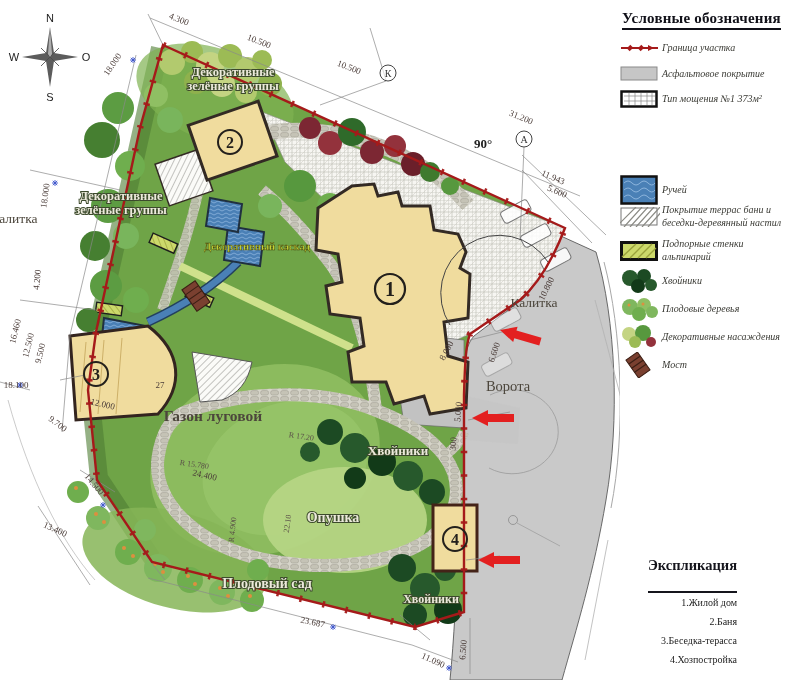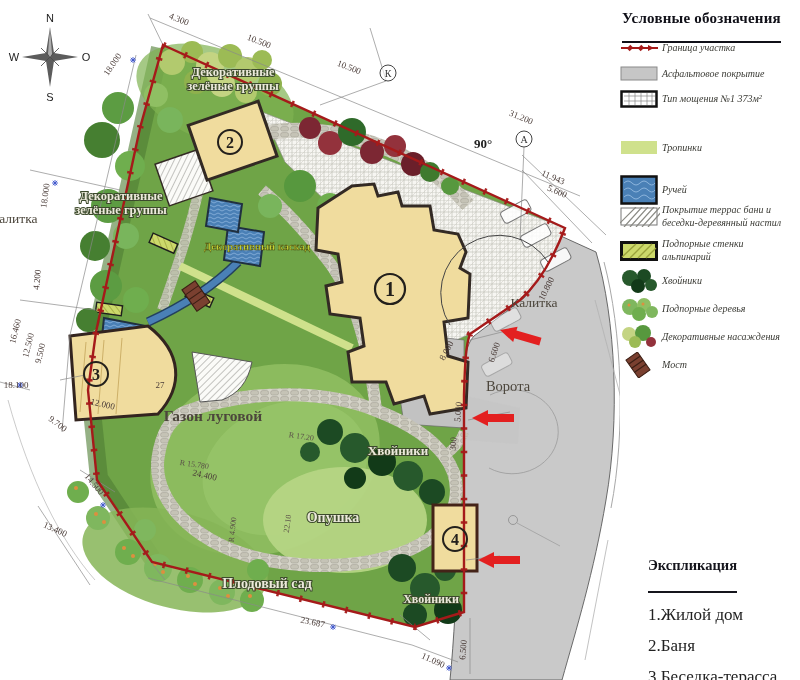--- a/index.html
+++ b/index.html
@@ -2,29 +2,29 @@
 <html><head>
 <meta charset="utf-8">
 <style>
   html,body{margin:0;padding:0;background:#ffffff;}
   #page{position:relative;width:800px;height:680px;background:#ffffff;overflow:hidden;
         font-family:"Liberation Serif",serif;}
   #plan-svg{position:absolute;left:0;top:0;}
   
   #legend{position:absolute;left:618px;top:0;width:182px;height:680px;}
   .lg-title{position:absolute;left:4px;top:10px;font-size:15px;font-weight:bold;
-            color:#101018;border-bottom:2px solid #101018;padding-bottom:14px;letter-spacing:.2px;}
+            color:#101018;border-bottom:2px solid #101018;padding-bottom:1px;letter-spacing:.2px;}
   .lg-row{position:absolute;left:2px;display:flex;align-items:center;}
   .lg-ic{width:40px;flex:0 0 40px;display:flex;justify-content:flex-start;}
   .lg-tx{font-size:10px;color:#3a3a34;line-height:12.5px;margin-left:2px;width:128px;font-style:italic;}
   
   #explic{position:absolute;left:648px;top:556px;}
   .ex-title{font-size:14.5px;font-weight:bold;color:#15151c;border-bottom:2px solid #15151c;
             display:inline-block;padding-bottom:17px;}
-  .ex-item{font-size:17px;color:#222;margin-top:12px;line-height:19px;}
+  .ex-item{font-size:10px;color:#222;margin-top:0;line-height:19px;text-align:right;}
   
   .dim{font-family:"Liberation Serif",serif;font-size:9px;fill:#4a3c38;text-anchor:middle;}
   .dimsm{font-family:"Liberation Serif",serif;font-size:8px;fill:#5a5048;text-anchor:middle;}
   .lab-light{font-family:"Liberation Serif",serif;font-weight:bold;fill:#eceadb;
              stroke:#3c4a2c;stroke-width:2px;paint-order:stroke;text-anchor:middle;}
   .lab-dark{font-family:"Liberation Serif",serif;fill:#4c463c;text-anchor:middle;}
   .bnum{font-family:"Liberation Serif",serif;font-weight:bold;fill:#23201c;text-anchor:middle;}
   .cmp{font-family:"Liberation Sans",sans-serif;font-size:11px;fill:#222;text-anchor:middle;}
 </style>
 </head>
@@ -379,28 +379,20 @@
     <span class="lg-ic">
       <svg width="40" height="18">
             <rect x="1.5" y="1.5" width="35" height="15" fill="#fff" stroke="#111" stroke-width="2.5"></rect>
         <path d="M4 6H35M4 11H35 M9 3V15M15 3V15M21 3V15M27 3V15M32 3V15" stroke="#888" stroke-width="0.7"></path>
           </svg>
     </span>
     <span class="lg-tx">Тип мощения №1 373м²</span>
   </div>
 
 
-  <div class="lg-row" style="top:140px">
-    <span class="lg-ic">
-      <svg width="40" height="16">
-            <rect x="1" y="1" width="36" height="13" fill="#cfe18c"></rect>
-          </svg>
-    </span>
-    <span class="lg-tx">Тропинки</span>
-  </div>
 
   <div class="lg-row" style="top:175px">
     <span class="lg-ic">
       <svg width="40" height="30">
             <rect x="1.5" y="1.5" width="35" height="27" fill="#4a80b6" stroke="#111" stroke-width="2.5"></rect>
         <path d="M4 8Q8 4 12 8T20 8T28 8T35 8M4 15Q8 11 12 15T20 15T28 15T35 15M4 22Q8 18 12 22T20 22T28 22T35 22" stroke="#8cb4dc" stroke-width="1" fill="none"></path>
           </svg>
     </span>
     <span class="lg-tx">Ручей</span>
   </div>
@@ -441,21 +433,21 @@
     <span class="lg-ic">
       <svg width="40" height="26">
             <circle cx="10" cy="11" r="8" fill="#7fb75e"></circle>
         <circle cx="24" cy="9" r="7" fill="#8fbf63"></circle>
             <circle cx="19" cy="18" r="7" fill="#6fae4e"></circle>
         <circle cx="32" cy="16" r="6" fill="#7fb75e"></circle>
         <circle cx="9" cy="9" r="1.5" fill="#dd8f3f"></circle>
             <circle cx="23" cy="8" r="1.5" fill="#dd8f3f"></circle>
           </svg>
     </span>
-    <span class="lg-tx">Подпорные деревья</span>
+    <span class="lg-tx">Плодовые деревья</span>
   </div>
 
   <div class="lg-row" style="top:324px">
     <span class="lg-ic">
       <svg width="40" height="26">
             <circle cx="9" cy="10" r="7" fill="#c4d482"></circle>
         <circle cx="23" cy="9" r="8" fill="#57983e"></circle>
             <circle cx="15" cy="18" r="6" fill="#9cbb55"></circle>
         <circle cx="31" cy="18" r="5" fill="#93323c"></circle>
           </svg>

